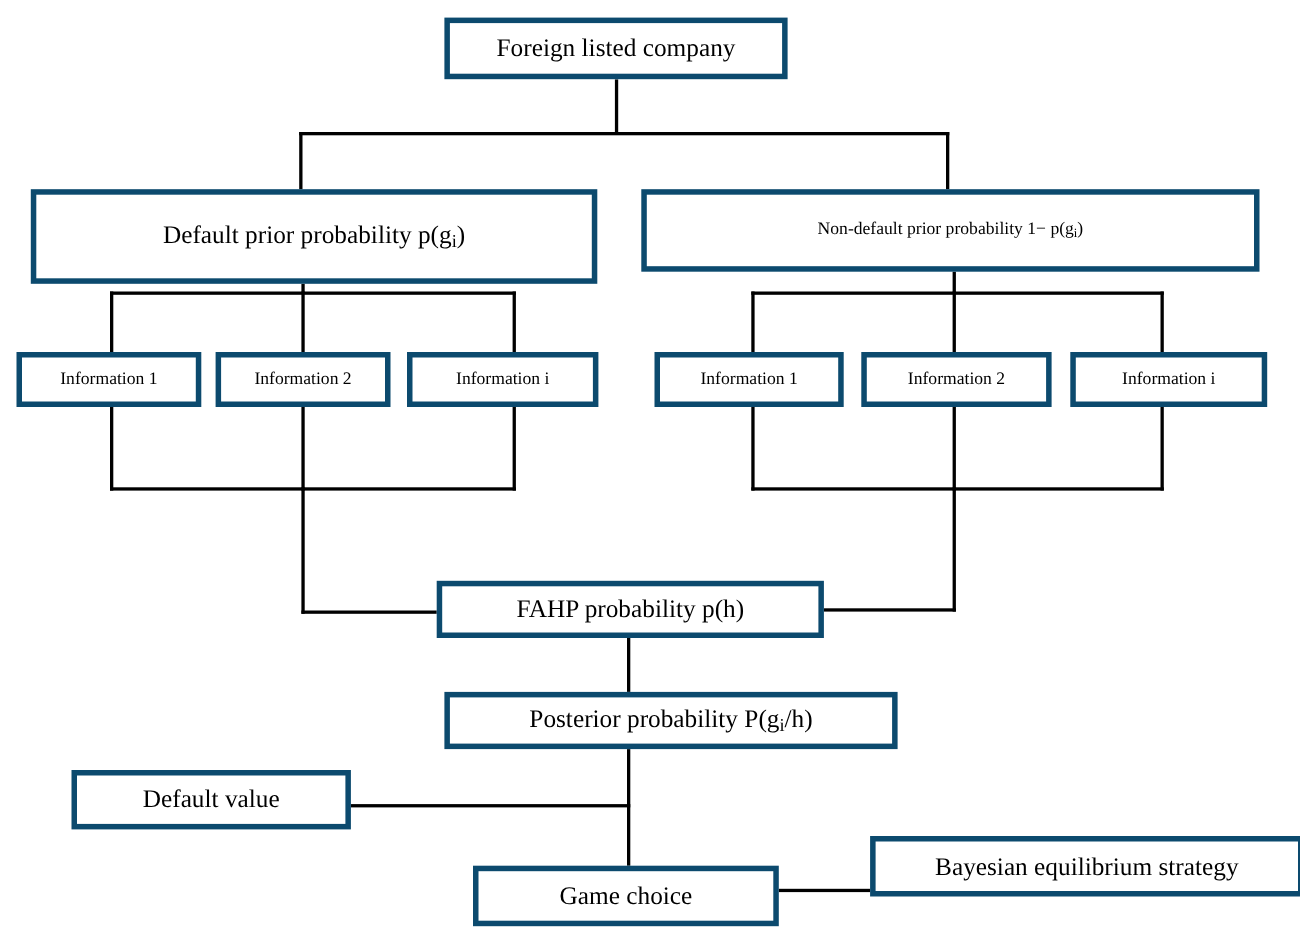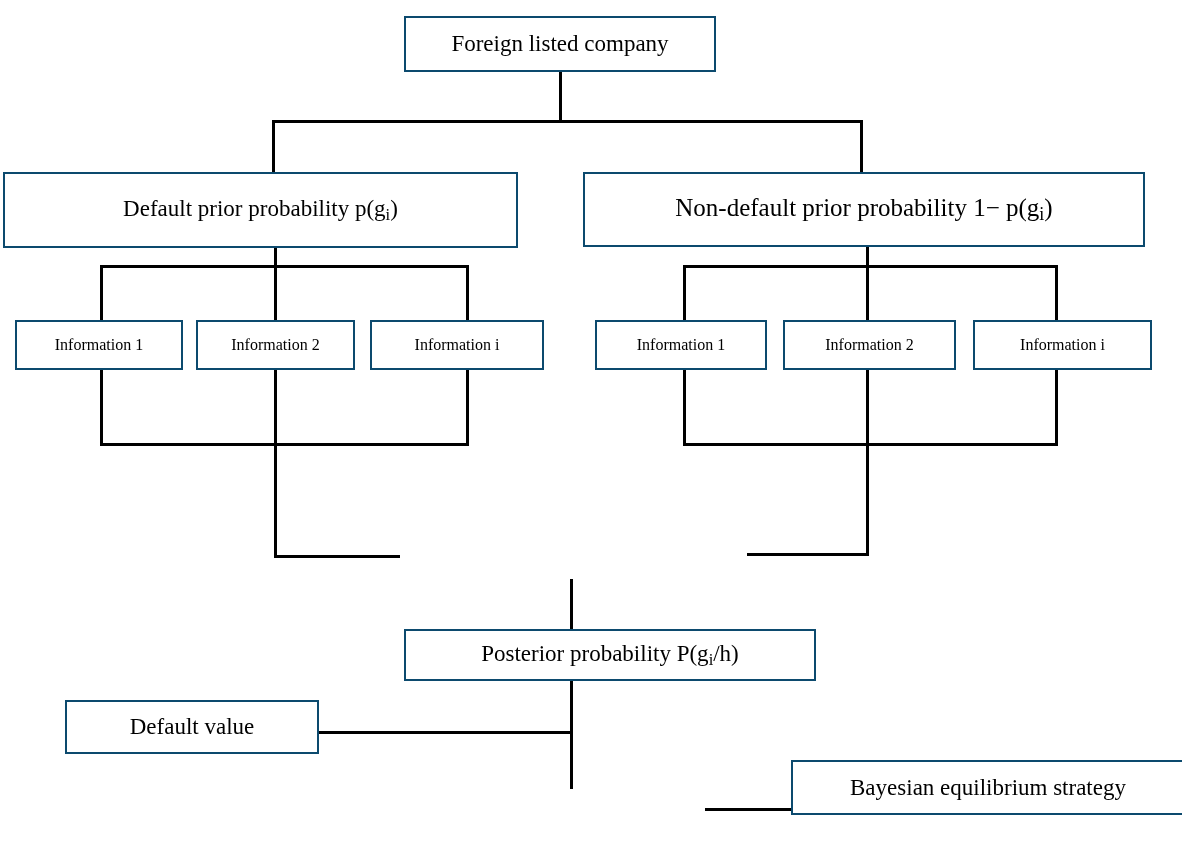--- a/index.html
+++ b/index.html
@@ -15,35 +15,35 @@
     position: relative;
     width: 1182px;
     height: 855px;
     background: #ffffff;
     overflow: hidden;
   }
   .node {
     position: absolute;
     box-sizing: border-box;
     background: #ffffff;
-    border: 2px solid #0c4a6e;
+    border: 5px solid #0c4a6e;
     display: flex;
     align-items: center;
     justify-content: center;
     text-align: center;
     z-index: 3;
     line-height: 1.1;
   }
   .node .label {
     display: block;
     white-space: nowrap;
   }
   .n-top      { left: 404px;  top: 16px;  width: 312px; height: 56px;  font-size: 23px; }
-  .n-default  { left: 3px;   top: 172px; width: 515px; height: 76px;  font-size: 23px; }
-  .n-nondef   { left: 583px;  top: 172px; width: 562px; height: 75px;  font-size: 25px; }
+  .n-default  { left: 28px;   top: 172px; width: 515px; height: 86px;  font-size: 23px; }
+  .n-nondef   { left: 583px;  top: 172px; width: 562px; height: 75px;  font-size: 16px; }
   .n-info     { top: 320px; height: 50px; font-size: 16px; }
   .n-l1 { left: 15px;   width: 168px; }
   .n-l2 { left: 196px;  width: 159px; }
   .n-l3 { left: 370px;  width: 174px; }
   .n-r1 { left: 595px;  width: 172px; }
   .n-r2 { left: 783px;  width: 173px; }
   .n-r3 { left: 973px;  width: 179px; }
   .n-fahp     { left: 397px;  top: 528px; width: 352px; height: 52px;  font-size: 23px; }
   .n-post     { left: 372px;  top: 629px; width: 412px; height: 52px;  font-size: 23px; margin-left: 32px; }
   .n-target   { left: 65px;   top: 700px; width: 254px; height: 54px;  font-size: 23px; }
@@ -136,27 +136,33 @@
   <div class="node n-info n-r1">
     <span class="label">Information 1</span>
   </div>
   <div class="node n-info n-r2">
     <span class="label">Information 2</span>
   </div>
   <div class="node n-info n-r3">
     <span class="label">Information i</span>
   </div>
 
+  <div class="node n-fahp">
+    <span class="label">FAHP probability p(h)</span>
+  </div>
 
   <div class="node n-post">
     <span class="label"><span>Posterior probability P(g</span><sub>i</sub><span>/h)</span></span>
   </div>
 
   <div class="node n-target">
     <span class="label">Default value</span>
   </div>
 
+  <div class="node n-game">
+    <span class="label">Game choice</span>
+  </div>
 
   <div class="node n-bayes">
     <span class="label">Bayesian equilibrium strategy</span>
   </div>
 
 </div>
 
 </body></html>

